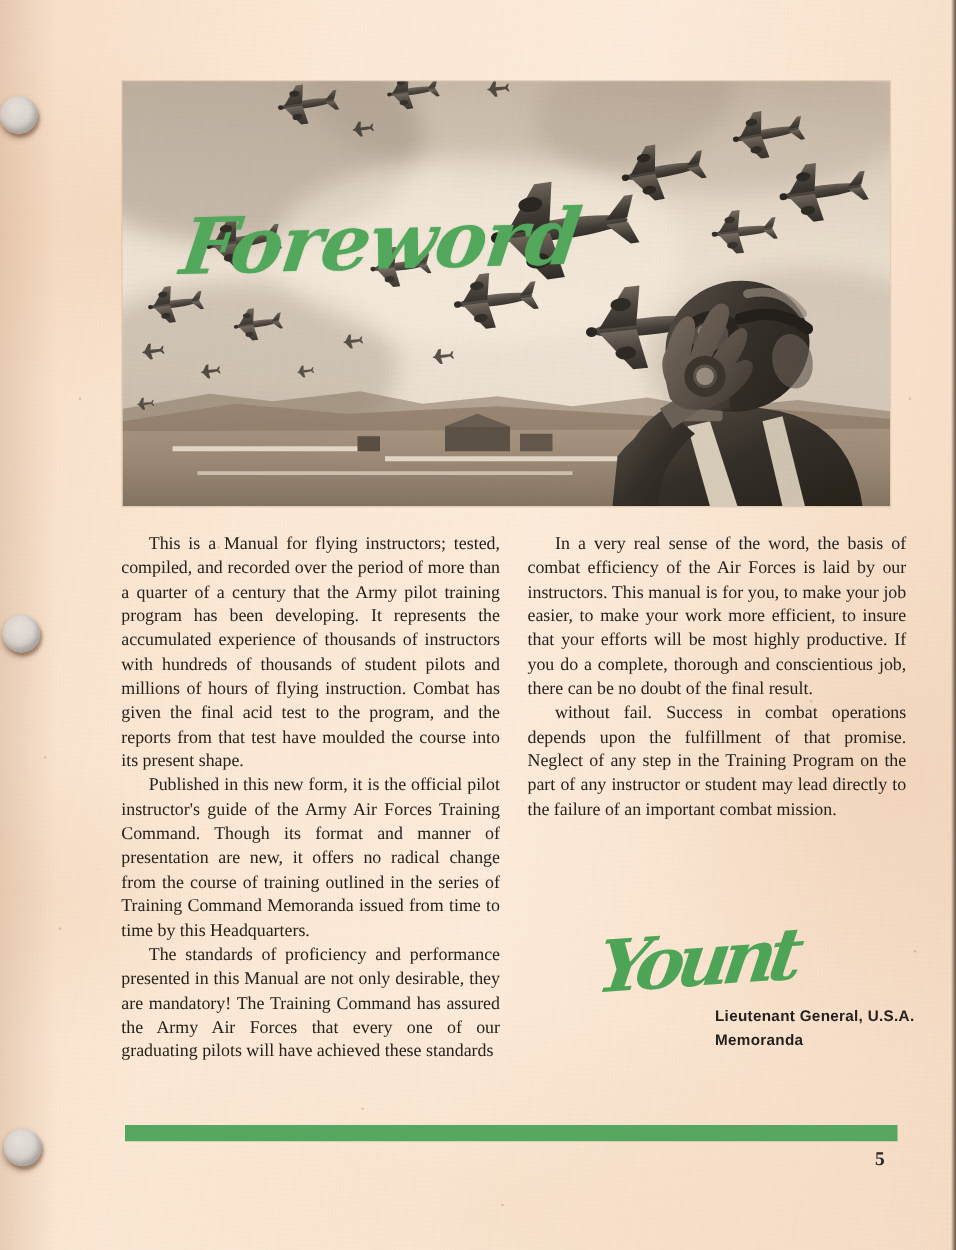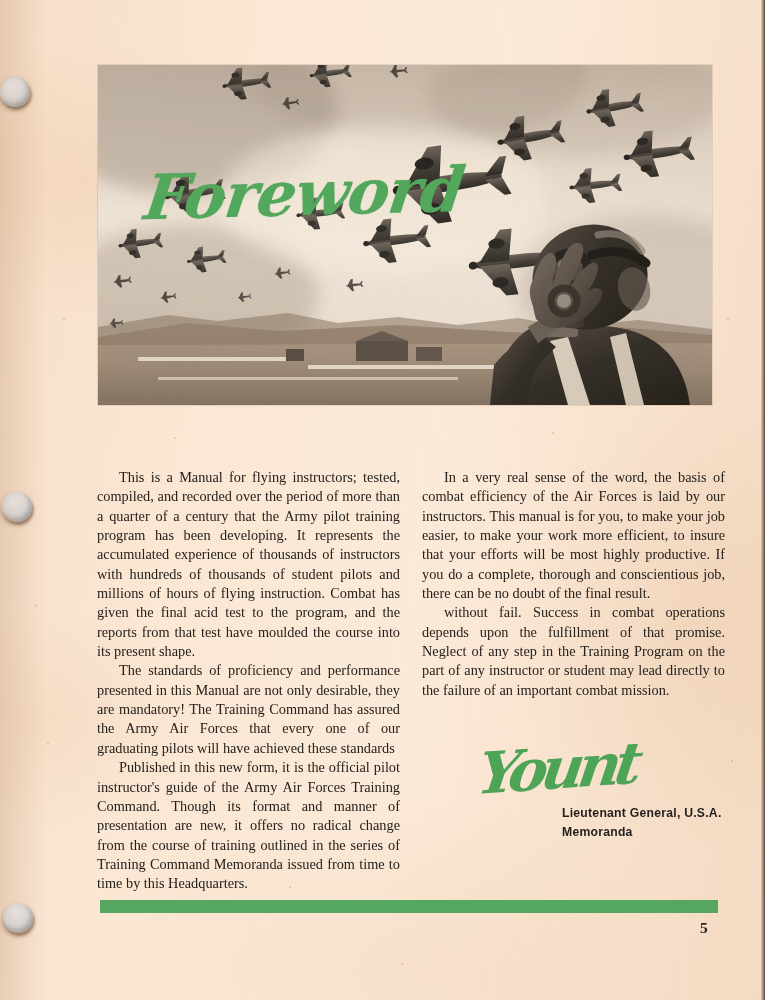--- a/index.html
+++ b/index.html
@@ -80,21 +80,21 @@
     letter-spacing: -1px;
     color: #52a85c;
     transform: skewX(-9deg) rotate(-1.5deg);
     text-shadow: 0 0 1px rgba(82,168,92,0.7);
     white-space: nowrap;
   }
 
   
   .col {
     position: absolute;
-    top: 468px;
+    top: 426px;
     width: 303px;
     font-family: "Liberation Serif", serif;
     font-size: 14.3px;
     line-height: 19.35px;
     color: #25211d;
     text-align: justify;
     text-justify: inter-word;
   }
   .col.left  { left: 97px;  }
   .col.right { left: 422px; }
@@ -109,21 +109,21 @@
     font-weight: 700;
     font-size: 58px;
     color: #4ea557;
     letter-spacing: -6px;
     transform: skewX(-12deg) rotate(-4deg);
     white-space: nowrap;
     line-height: 1;
   }
   .sigrank {
     position: absolute;
-    left: 82px; top: 68px;
+    left: 92px; top: 68px;
     font-family: "Liberation Sans", sans-serif;
     font-weight: 700;
     font-size: 12.2px;
     letter-spacing: 0.25px;
     color: #231f1c;
     line-height: 19px;
   }
 
   
   .greenbar {
@@ -309,22 +309,22 @@
       </g>
 
       <rect x="0" y="0" width="614" height="340" fill="#d9c6ae" opacity="0.10"></rect>
     </svg>
 
     <div class="foreword-title">Foreword</div>
   </div>
 
   <div class="col left">
     <p>This is a Manual for flying instructors; tested, compiled, and recorded over the period of more than a quarter of a century that the Army pilot training program has been developing. It represents the accumulated experience of thousands of instructors with hundreds of thousands of student pilots and millions of hours of flying instruction. Combat has given the final acid test to the program, and the reports from that test have moulded the course into its present shape.</p>
+    <p>Published in this new form, it is the official pilot instructor's guide of the Army Air Forces Training Command. Though its format and manner of presentation are new, it offers no radical change from the course of training outlined in the series of Training Command Memoranda issued from time to time by this Headquarters.</p>
     <p>The standards of proficiency and performance presented in this Manual are not only desirable, they are mandatory! The Training Command has assured the Army Air Forces that every one of our graduating pilots will have achieved these standards</p>
-    <p>Published in this new form, it is the official pilot instructor's guide of the Army Air Forces Training Command. Though its format and manner of presentation are new, it offers no radical change from the course of training outlined in the series of Training Command Memoranda issued from time to time by this Headquarters.</p>
   </div>
 
   <div class="col right">
     <p>In a very real sense of the word, the basis of combat efficiency of the Air Forces is laid by our instructors. This manual is for you, to make your job easier, to make your work more efficient, to insure that your efforts will be most highly productive. If you do a complete, thorough and conscientious job, there can be no doubt of the final result.</p>
     <p>without fail. Success in combat operations depends upon the fulfillment of that promise. Neglect of any step in the Training Program on the part of any instructor or student may lead directly to the failure of an important combat mission.</p>
   </div>
 
   <div class="sigwrap">
     <div class="signature">Yount</div>
     <div class="sigrank">

